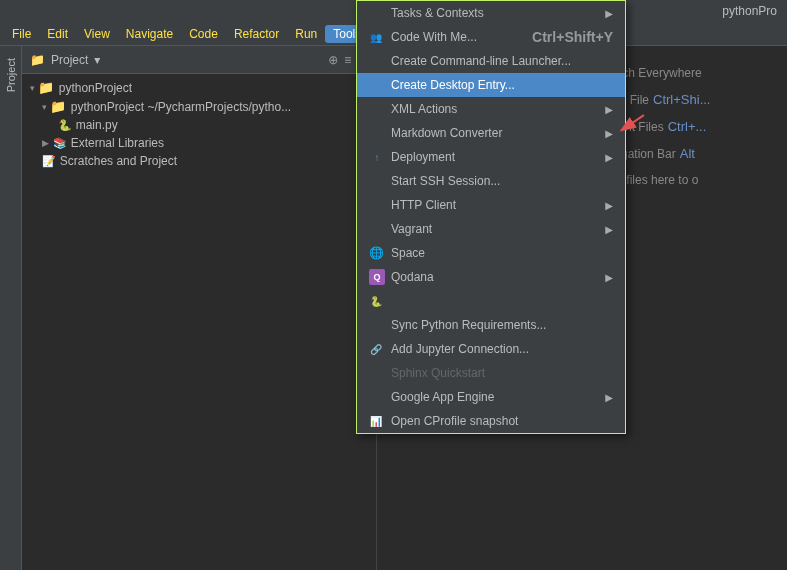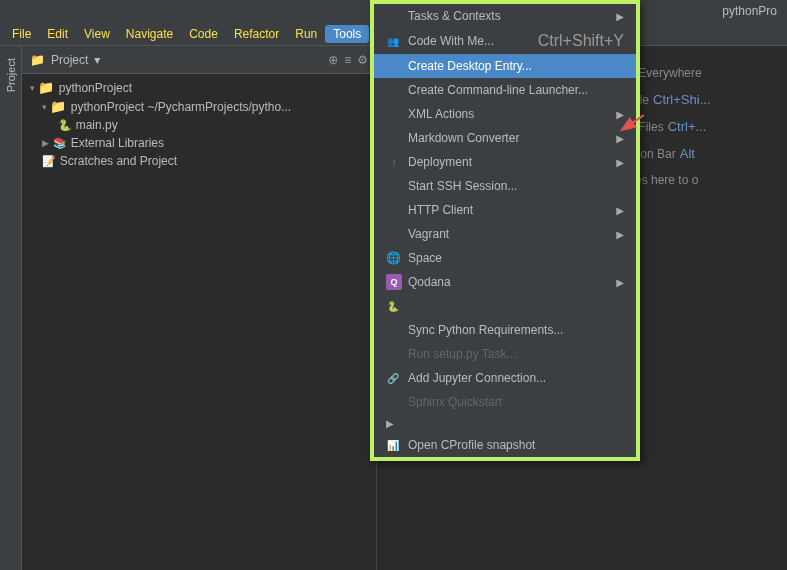--- a/index.html
+++ b/index.html
@@ -140,43 +140,43 @@
     .shortcut-label { color: #888; }
     .shortcut-key {
       color: #6a8fc7;
       font-size: 13px;
     }
 
     
     #dropdown-menu {
       position: absolute;
       top: 0;
-      left: 370px;
+      left: 356px;
       width: 270px;
       background: #3c3f41;
-      border: 4px solid #bef264;
+      border: 1px solid #bef264;
       box-shadow: 3px 3px 8px rgba(0,0,0,0.5);
       z-index: 100;
     }
     .dropdown-item {
       padding: 4px 12px;
       cursor: pointer;
       display: flex;
       align-items: center;
       justify-content: space-between;
       color: #bbbbbb;
       font-size: 12px;
       white-space: nowrap;
     }
     .dropdown-item.highlighted {
       background: #4a88c7;
       color: #ffffff;
     }
     .dropdown-item.disabled { color: #666; cursor: default; }
-    .dropdown-item .shortcut { color: #999; font-size: 16px; }
+    .dropdown-item .shortcut { color: #999; font-size: 14px; font-weight: bold; }
     .dropdown-item .arrow-right { color: #aaa; font-size: 10px; }
     .item-icon {
       width: 16px;
       height: 16px;
       margin-right: 6px;
       display: inline-flex;
       align-items: center;
       justify-content: center;
       font-size: 10px;
       flex-shrink: 0;
@@ -300,31 +300,31 @@
   </div>
 
   <div class="dropdown-item">
     <span class="item-left">
       <span class="item-icon">👥</span>
       <span>Code With Me...</span>
     </span>
     <span class="shortcut">Ctrl+Shift+Y</span>
   </div>
 
+  <div class="dropdown-item">
+    <span class="item-left">
+      <span class="item-icon"></span>
+      <span>Create Command-line Launcher...</span>
+    </span>
+  </div>
+
   <div class="dropdown-item highlighted">
     <span class="item-left">
       <span class="item-icon"></span>
       <span>Create Desktop Entry...</span>
-    </span>
-  </div>
-
-  <div class="dropdown-item">
-    <span class="item-left">
-      <span class="item-icon"></span>
-      <span>Create Command-line Launcher...</span>
     </span>
   </div>
 
   <div class="dropdown-item">
     <span class="item-left">
       <span class="item-icon"></span>
       <span>XML Actions</span>
     </span>
     <span class="arrow-right">▶</span>
   </div>
@@ -390,42 +390,40 @@
   </div>
 
   <div class="dropdown-item">
     <span class="item-left">
       <span class="item-icon"></span>
       <span>Sync Python Requirements...</span>
     </span>
   </div>
 
 
-  <div class="dropdown-item disabled">
-    <span class="item-left">
-      <span class="item-icon"></span>
-      <span>Run setup.py Task...</span>
-    </span>
-  </div>
 
   <div class="dropdown-item">
     <span class="item-left">
       <span class="item-icon">🔗</span>
       <span>Add Jupyter Connection...</span>
     </span>
   </div>
 
   <div class="dropdown-item disabled">
     <span class="item-left">
       <span class="item-icon"></span>
       <span>Sphinx Quickstart</span>
     </span>
   </div>
 
   <div class="dropdown-item">
+    <span class="item-left">
+      <span class="item-icon"></span>
+      <span>Google App Engine</span>
+    </span>
     <span class="arrow-right">▶</span>
   </div>
 
   <div class="dropdown-item">
     <span class="item-left">
       <span class="item-icon">📊</span>
       <span>Open CProfile snapshot</span>
     </span>
   </div>
 </div>

